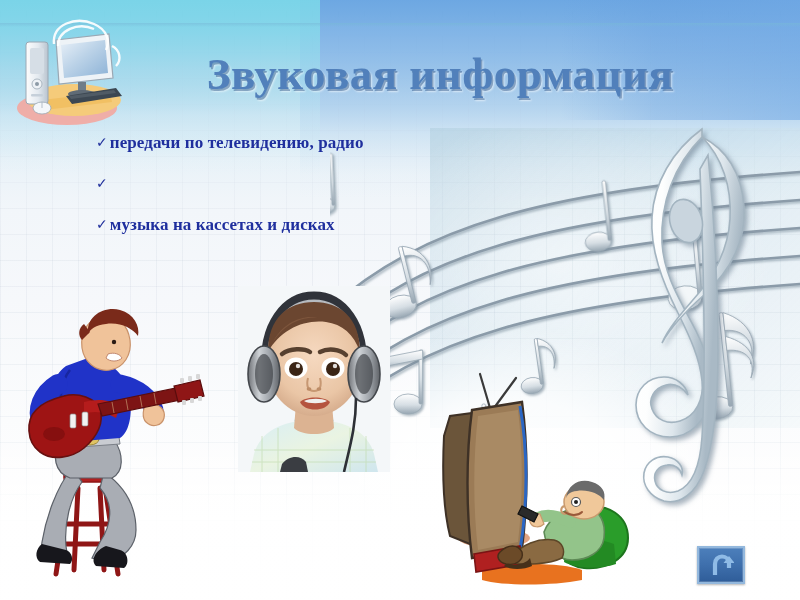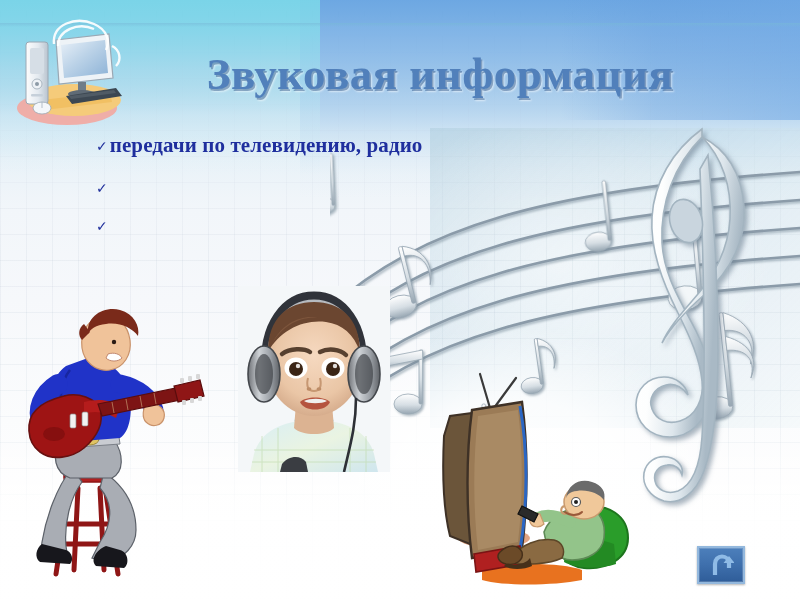--- a/index.html
+++ b/index.html
@@ -151,21 +151,21 @@
     font-family: "DejaVu Sans", sans-serif;
     font-size: 14px;
     color: #21309c;
     margin-right: 2px;
     line-height: 1;
     transform: translateY(-1px);
   }
   .bullet-text {
     font-family: "Liberation Serif", "DejaVu Serif", serif;
     font-weight: bold;
-    font-size: 21px;
+    font-size: 17px;
     color: #1f2f9e;
     letter-spacing: 0.1px;
   }
 
   
   .staff-svg, .clef-svg {
     position: absolute;
     pointer-events: none;
   }
   .staff-svg { left: 330px; top: 140px; }
@@ -579,16 +579,17 @@
   <div class="bullets">
     <div class="bullet-row">
       <span class="bullet-check">✓</span>
       <span class="bullet-text">передачи по телевидению, радио</span>
     </div>
     <div class="bullet-row">
       <span class="bullet-check">✓</span>
     </div>
     <div class="bullet-row">
       <span class="bullet-check">✓</span>
+      <span class="bullet-text">музыка на кассетах и дисках</span>
     </div>
   </div>
 
 </div>
 
 </body></html>

